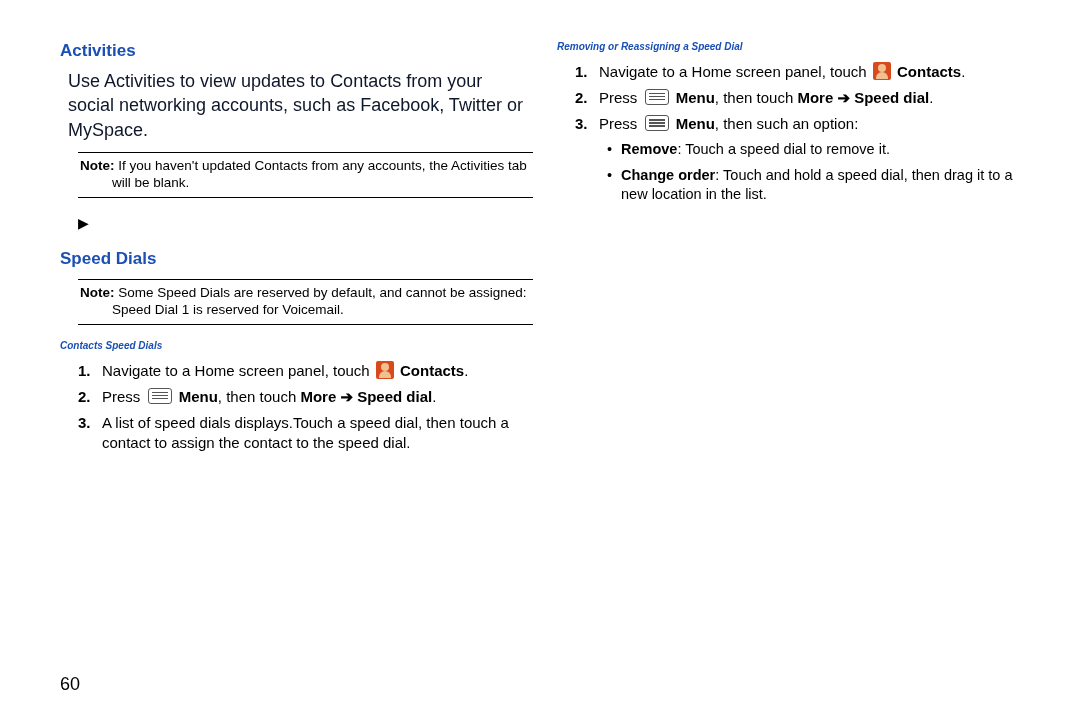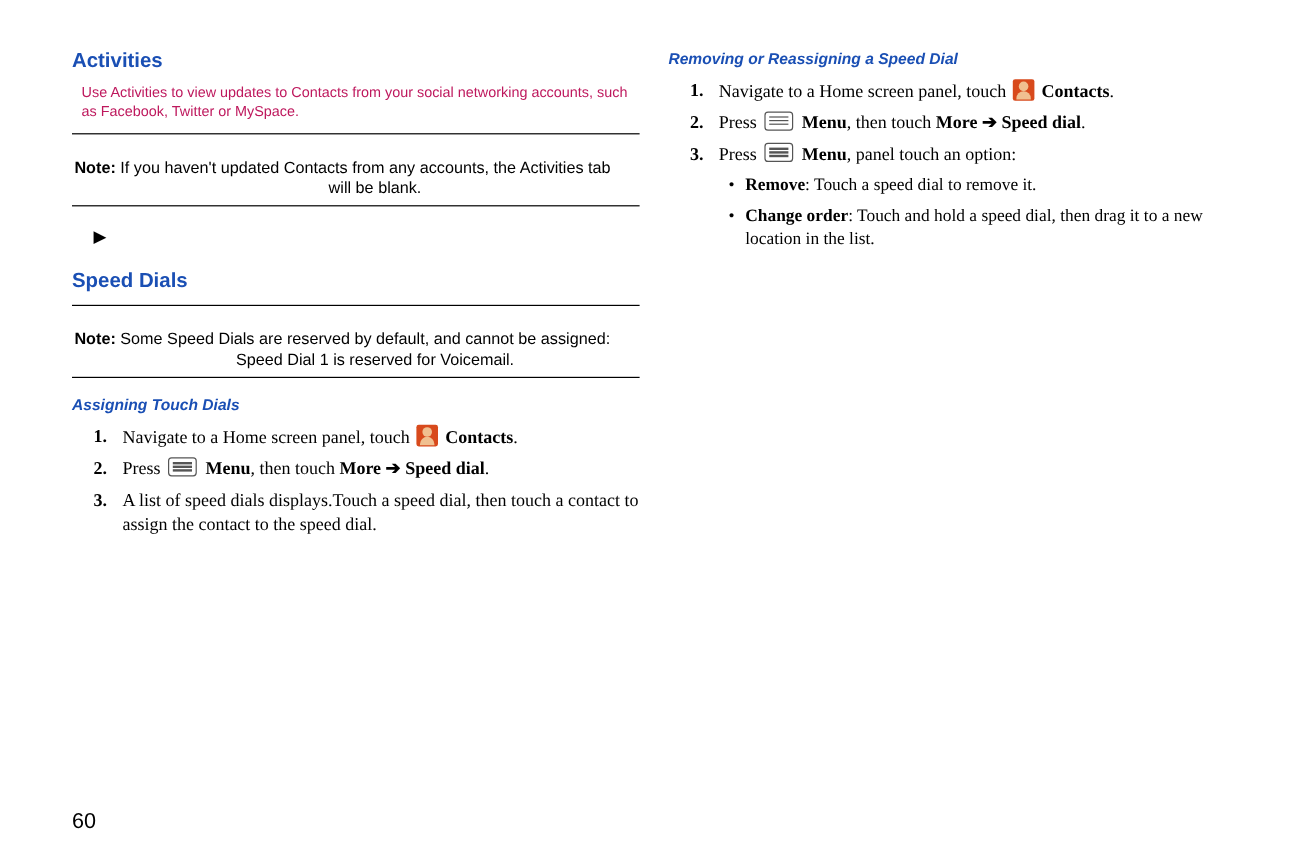--- a/index.html
+++ b/index.html
@@ -26,40 +26,40 @@
     line-height: 1.35;
   }
   h2.blue {
     color: #1a4fb4;
     font-size: 17px;
     font-weight: 900;
     margin: 0 0 6px 0;
   }
   h3.blue-italic {
     color: #1a4fb4;
-    font-size: 13px;
+    font-size: 10px;
     font-weight: 900;
     font-style: italic;
     margin: 14px 0 8px 0;
   }
   p.body {
     margin: 4px 0 10px 8px;
-    color: #be185d;
-    font-size: 12px;
+    color: #0f172a;
+    font-size: 18px;
   }
   .note-box {
     border-top: 1.5px solid #000;
     border-bottom: 1.5px solid #000;
-    padding: 20px 2px 5px 2px;
-    margin: 8px 0 14px 0;
+    padding: 5px 2px 5px 2px;
+    margin: 8px 0 14px 18px;
     font-size: 13.5px;
     line-height: 1.25;
   }
   .note-box .label { font-weight: 700; }
-  .indent-sub { padding-left: 32px; display: block; text-align: center; }
+  .indent-sub { padding-left: 32px; display: block; }
   .arrow-item {
     display: flex;
     align-items: flex-start;
     margin: 6px 0 6px 18px;
   }
   .arrow-item .marker {
     font-size: 14px;
     margin-right: 10px;
     margin-top: 2px;
   }
@@ -67,21 +67,20 @@
     list-style: none;
     padding: 0;
     margin: 6px 0 0 18px;
     counter-reset: num;
   }
   ol.numlist > li {
     counter-increment: num;
     position: relative;
     padding-left: 24px;
     margin: 6px 0;
-    font-family: Liberation Serif, serif;
   }
   ol.numlist > li::before {
     content: counter(num) ".";
     position: absolute;
     left: 0;
     font-weight: 700;
   }
   ul.bullets {
     list-style: none;
     padding: 0;
@@ -174,21 +173,21 @@
       <span class="marker">▶</span>
     </div>
 
     <h2 class="blue" style="margin-top:16px">Speed Dials</h2>
 
     <div class="note-box">
       <span class="label">Note:</span><span> Some Speed Dials are reserved by default, and cannot be assigned:</span>
       <span class="indent-sub">Speed Dial 1 is reserved for Voicemail.</span>
     </div>
 
-    <h3 class="blue-italic">Assigning Touch Dials</h3>
+    <h3 class="blue-italic">Contacts Speed Dials</h3>
 
     <ol class="numlist">
       <li>
         <span>Navigate to a Home screen panel, touch </span>
         <span class="contacts-icon"></span>
         <span class="b"> Contacts</span><span>.</span>
       </li>
       <li>
         <span>Press </span>
         <span class="menu-icon"></span>
@@ -210,21 +209,21 @@
         <span class="b"> Contacts</span><span>.</span>
       </li>
       <li>
         <span>Press </span>
         <span class="menu-icon"></span>
         <span class="b"> Menu</span><span>, then touch </span><span class="b">More </span><span class="arrow-sym b">➔</span><span class="b"> Speed dial</span><span>.</span>
       </li>
       <li>
         <span>Press </span>
         <span class="menu-icon"></span>
-        <span class="b"> Menu</span><span>, panel touch an option:</span>
+        <span class="b"> Menu</span><span>, then such an option:</span>
         <ul class="bullets">
           <li>
             <span class="b">Remove</span><span>: Touch a speed dial to remove it.</span>
           </li>
           <li>
             <span class="b">Change order</span><span>: Touch and hold a speed dial, then drag it to a new location in the list.</span>
           </li>
         </ul>
       </li>
     </ol>

